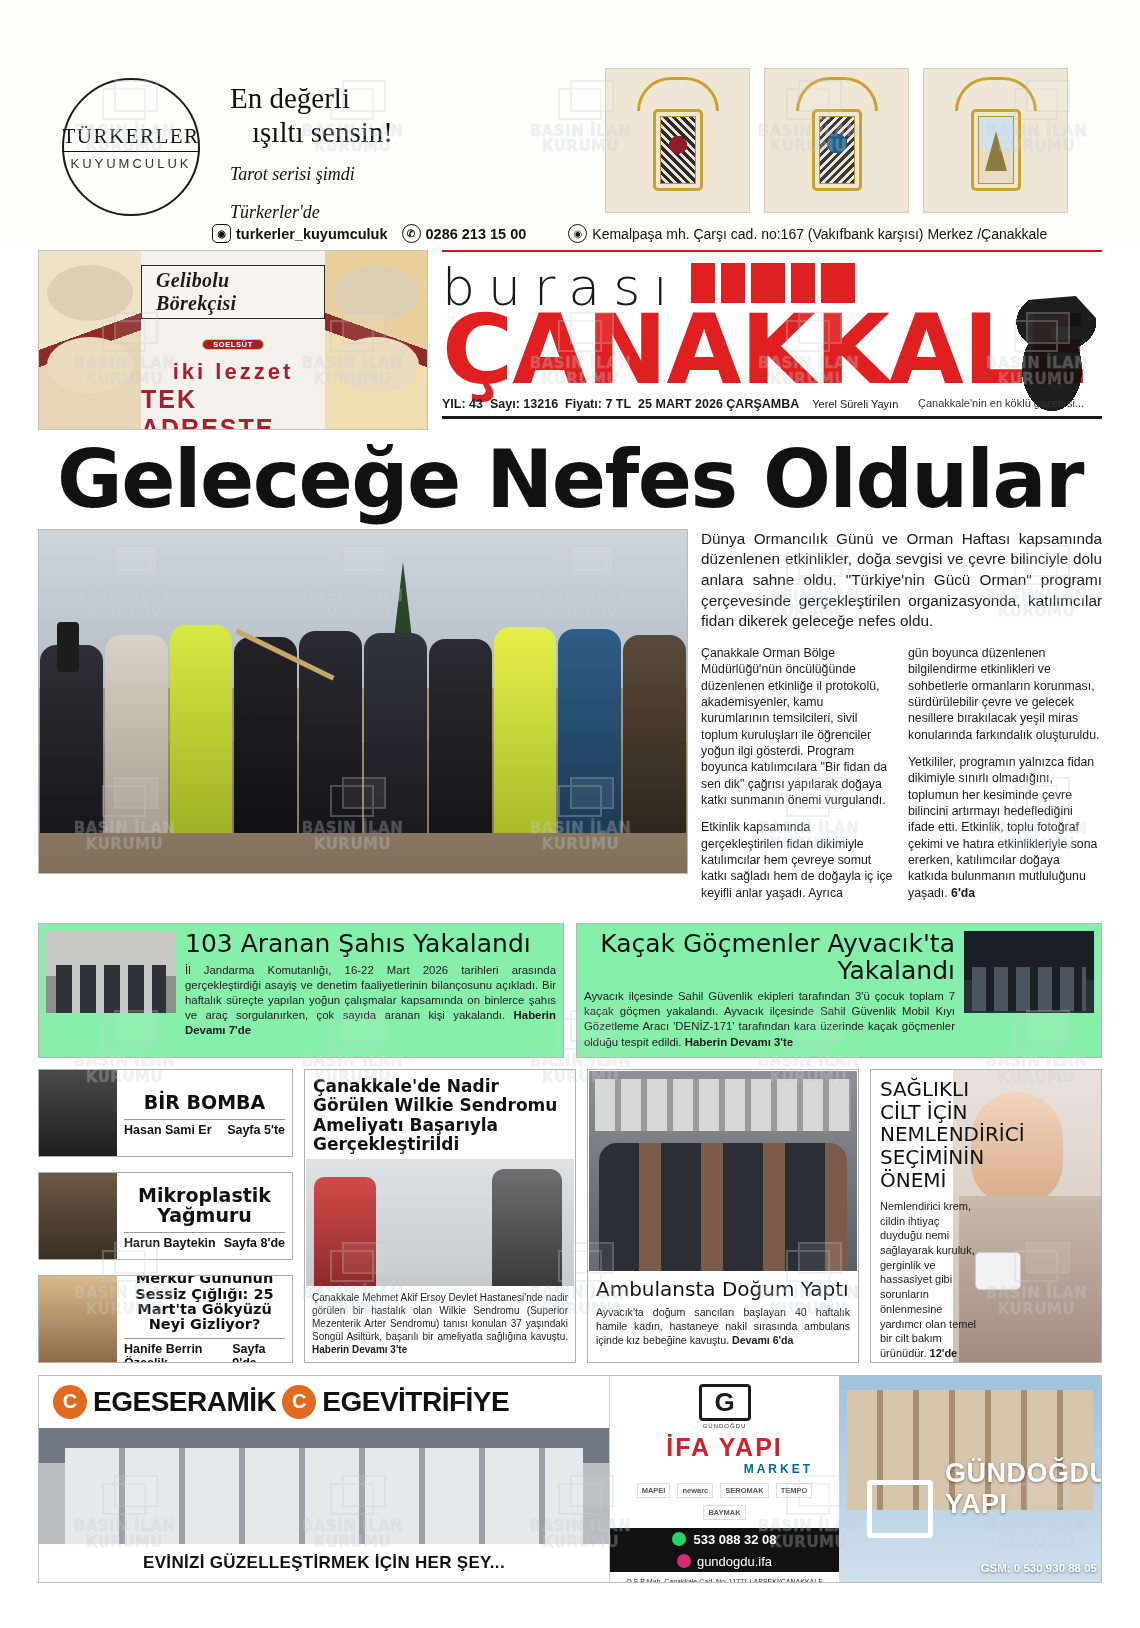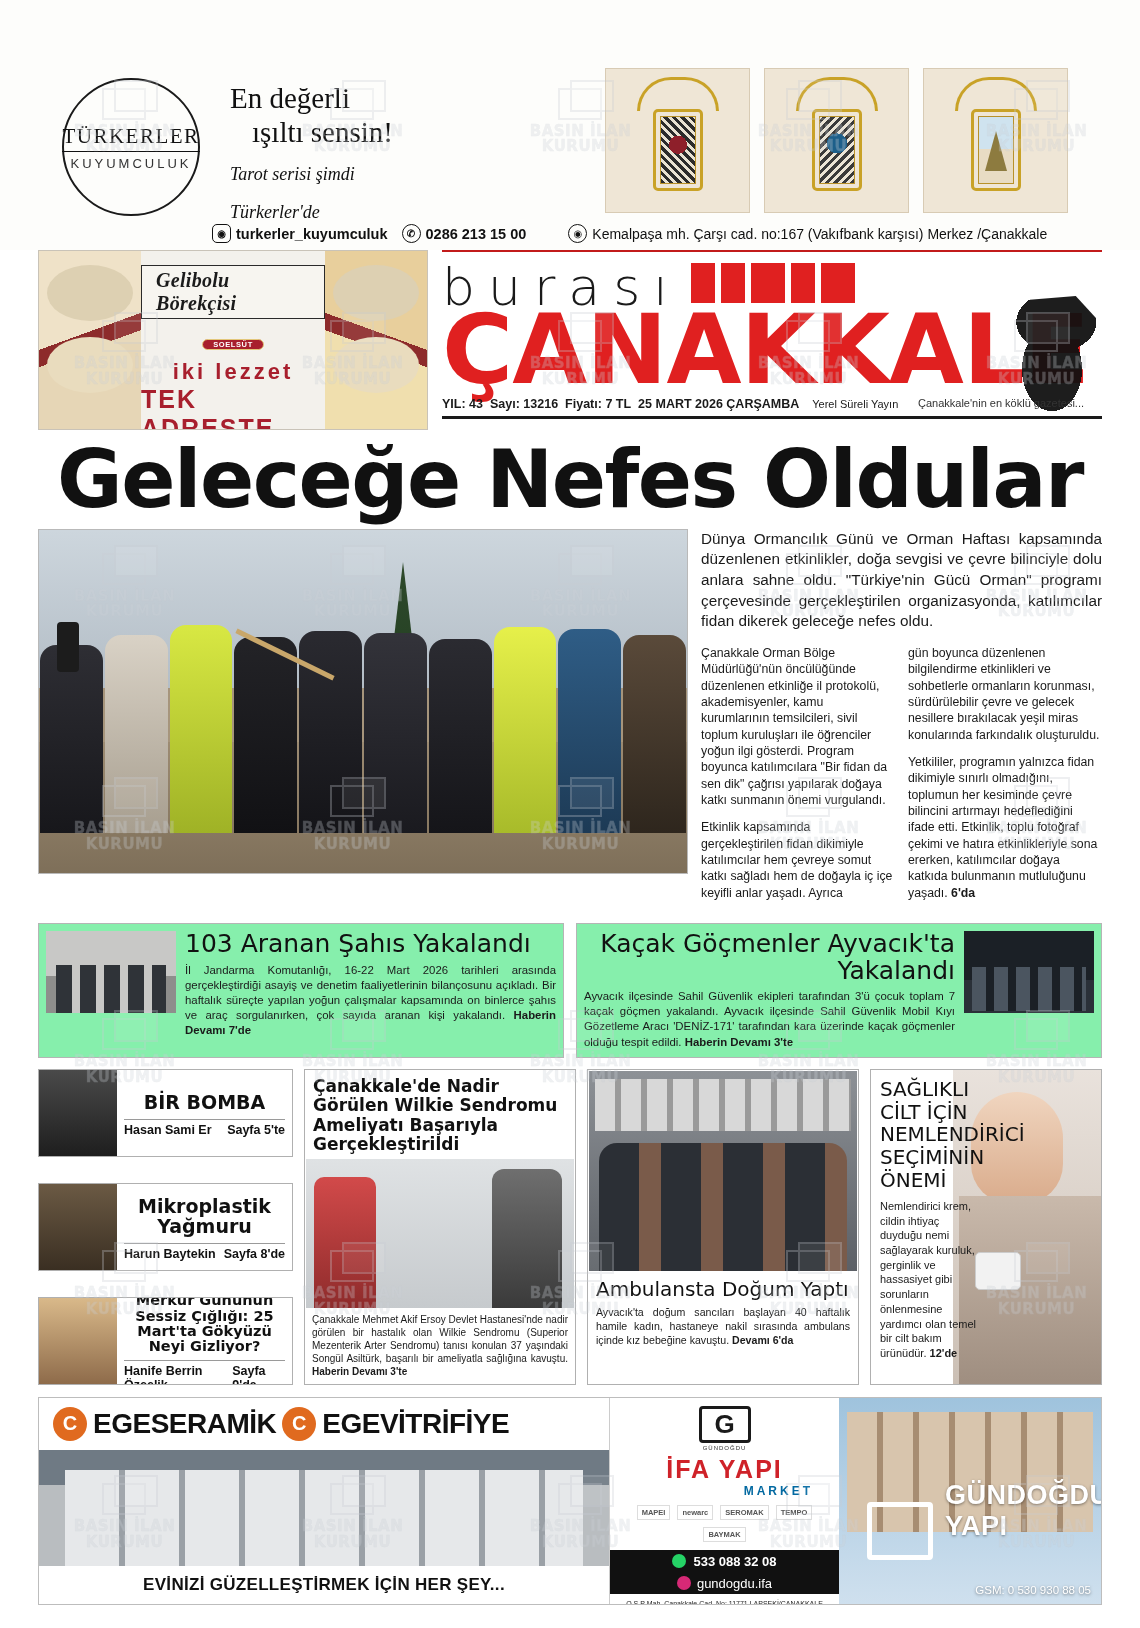--- a/index.html
+++ b/index.html
@@ -265,21 +265,21 @@
   }
   .mid-title { font-size: 25px; font-weight: normal; color: #111; line-height: 1.06;
     font-family: "DejaVu Sans", sans-serif; }
   .mid-box.right .mid-title { text-align: right; }
   .mid-body { font-size: 11.4px; line-height: 1.33; color: #1a1a1a; margin-top: 5px;
     text-align: justify; }
   .mid-body b { font-weight: bold; }
 
   
   .bot-row { display: flex; gap: 11px; margin: 11px 38px 0 38px; }
-  .col-opinions { width: 255px; display: flex; flex-direction: column; gap: 26px; }
+  .col-opinions { width: 255px; display: flex; flex-direction: column; gap: 15px; }
   .op-box { border: 1.5px solid #b0b0b0; height: 88px; display: flex; position: relative;
     background: #fff; overflow: hidden; }
   .op-photo { width: 78px; flex-shrink: 0; }
   .op-photo.a { background: linear-gradient(#4a4a4a, #1e1e1e); }
   .op-photo.b { background: linear-gradient(#6b5a44, #3a2f22); }
   .op-photo.c { background: linear-gradient(#d9b98a, #8e6b4a); }
   .op-right { flex: 1; display: flex; flex-direction: column; justify-content: center;
     padding: 4px 7px 0 7px; }
   .op-title { font-size: 19px; font-weight: bold; color: #111; text-align: center;
     line-height: 1.05; font-family: "DejaVu Sans", sans-serif; }
@@ -372,22 +372,22 @@
     display: flex; align-items: center; justify-content: center; gap: 6px; padding: 3px 0; }
   .ifa-addr { font-size: 7px; color: #222; text-align: center; margin-top: 5px; line-height: 1.3; }
   .ad-gun { flex: 1; position: relative; background: linear-gradient(#9fc3dd, #cfe0ee); }
   .ad-gun .bld { position: absolute; left: 8px; right: 8px; top: 14px; height: 120px;
     background: repeating-linear-gradient(90deg,#d8c5ad 0 30px, #a78d72 30px 36px); }
   .ad-gun .gmark { position: absolute; left: 28px; bottom: 44px; width: 66px; height: 58px;
     border: 5px solid #fff; border-radius: 4px; }
   .ad-gun .gname { position: absolute; left: 106px; bottom: 62px; color: #fff;
     font-size: 27px; font-weight: bold; letter-spacing: 0.5px; text-shadow: 0 1px 3px rgba(0,0,0,.45); }
   .ad-gun .gname small { display: block; font-size: 27px; }
-  .ad-gun .ggsm { position: absolute; right: 10px; bottom: 8px; color: #fff;
-    font-size: 11.5px; font-weight: normal; text-shadow: 0 1px 3px rgba(0,0,0,.5); }
+  .ad-gun .ggsm { position: absolute; right: 4px; bottom: 8px; color: #fff;
+    font-size: 11.5px; font-weight: bold; text-shadow: 0 1px 3px rgba(0,0,0,.5); }
 </style>
 </head>
 <body>
 
 <div class="wm-layer">
   <div class="wm">
       <div class="wm-cube"></div>
       <div class="wm-t1">BASIN İLAN</div>
       <div class="wm-t2">KURUMU</div>
     </div>

